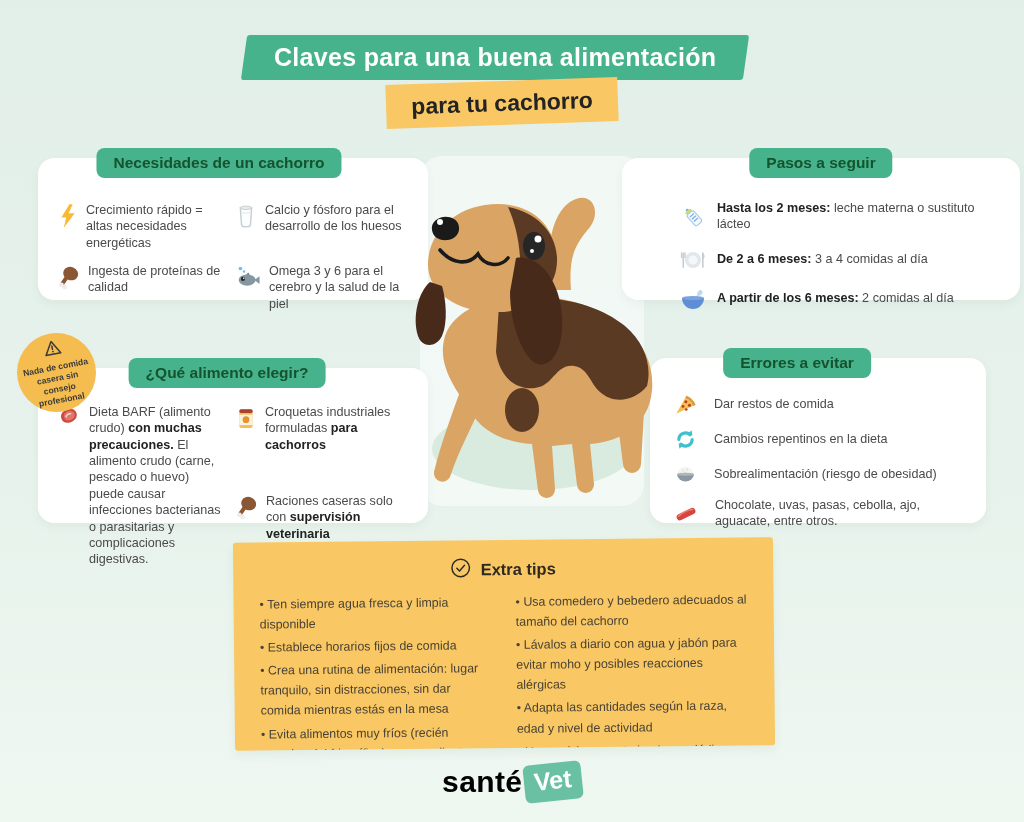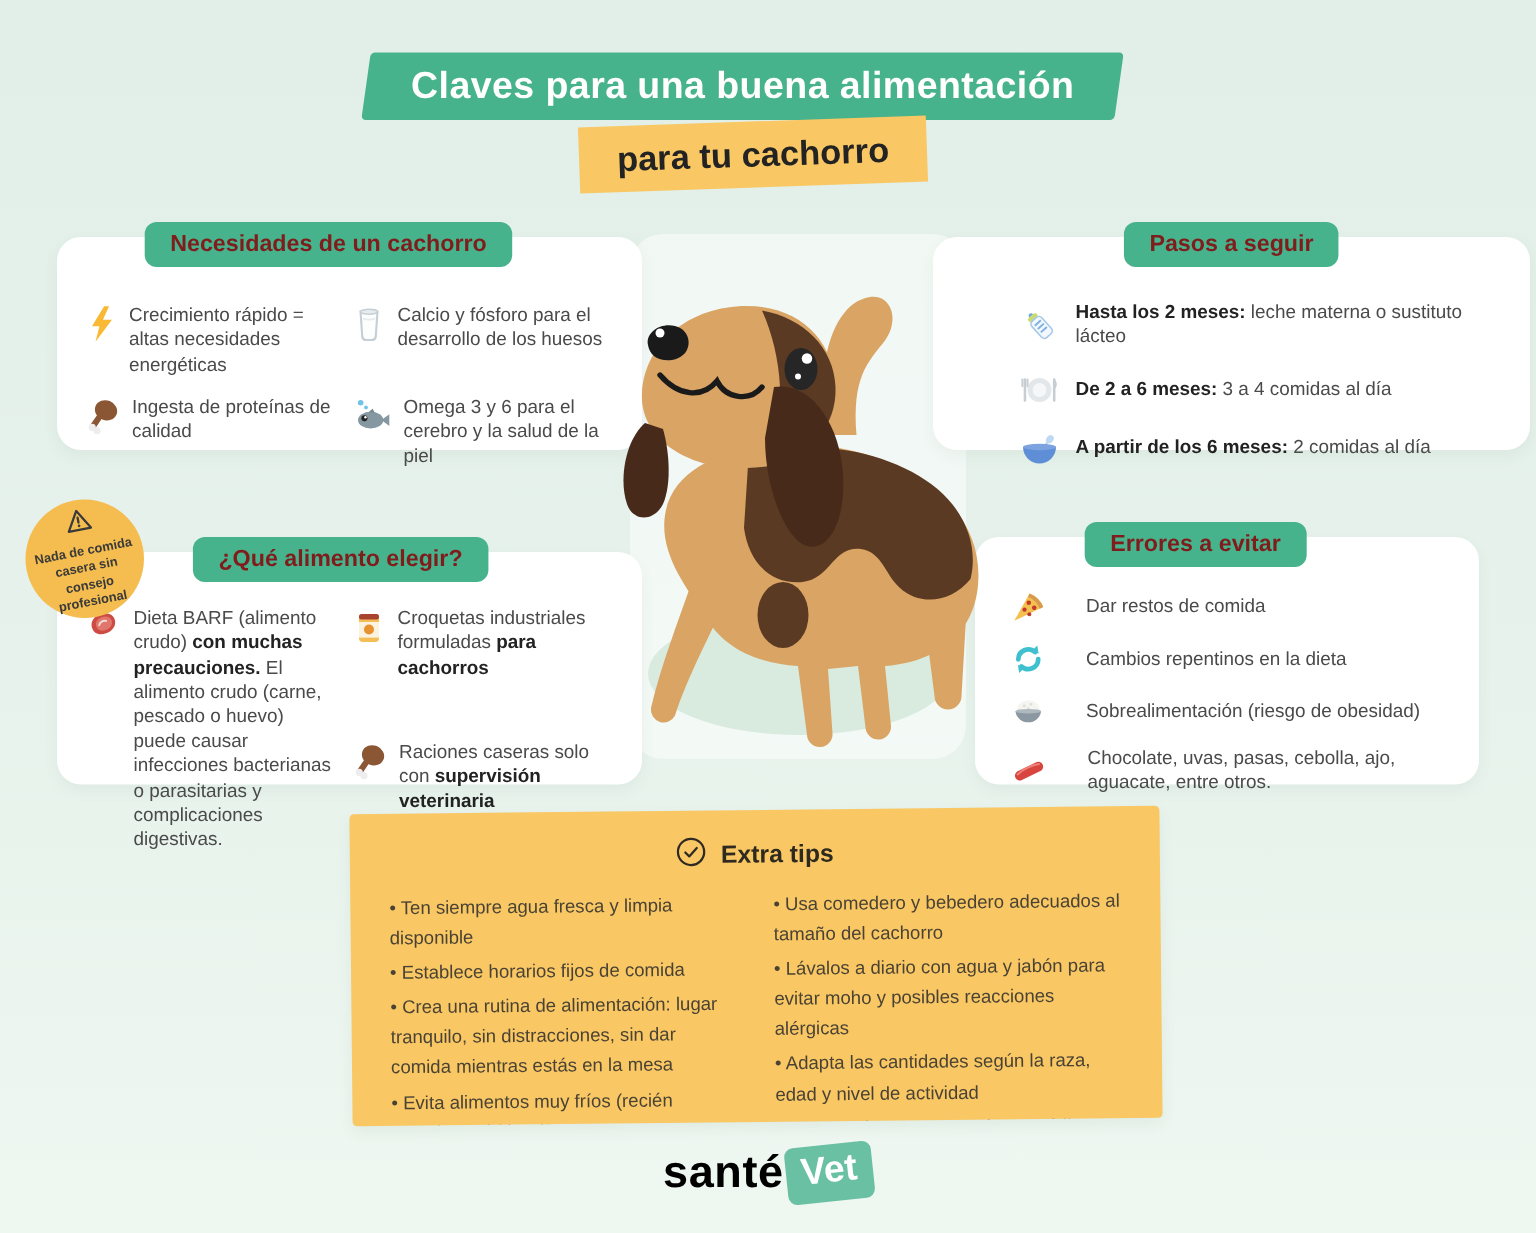--- a/index.html
+++ b/index.html
@@ -18,41 +18,41 @@
     display:flex;align-items:center;justify-content:center;z-index:2;}
   .banner-yellow .t{font-size:23px;font-weight:bold;color:#232323;}
   
   .strip{position:absolute;left:420px;top:156px;width:224px;height:350px;
     background:rgba(255,255,255,.5);border-radius:22px;z-index:0;}
   .puppy{position:absolute;left:404px;top:190px;width:256px;height:312px;z-index:2;}
   
   .card{position:absolute;background:var(--card,#fff);border-radius:16px;
     box-shadow:0 4px 10px rgba(70,110,90,.06);z-index:1;overflow:visible;}
   .pill{position:absolute;top:-10px;left:50%;transform:translateX(-50%);
-    background:var(--green,#47B38D);color:#7f1d1d;font-weight:bold;font-size:15.5px;
+    background:var(--green,#47B38D);color:#14532d;font-weight:bold;font-size:15.5px;
     line-height:30px;height:30px;padding:0 17px;border-radius:8px;white-space:nowrap;}
   #card-necesidades{left:38px;top:158px;width:390px;height:142px;}
   #card-necesidades .pill{transform:translateX(calc(-50% - 14px));}
   #card-pasos{left:622px;top:158px;width:398px;height:142px;}
   #card-alimento{left:38px;top:368px;width:390px;height:155px;}
   #card-alimento .pill{transform:translateX(calc(-50% - 6px));}
   #card-errores{left:650px;top:358px;width:336px;height:165px;}
   #card-errores .pill{transform:translateX(calc(-50% - 21px));}
   .grid2{display:grid;grid-template-columns:164px 1fr;column-gap:14px;row-gap:12px;
     padding:44px 12px 0 20px;}
   #card-alimento .grid2{padding-top:36px;row-gap:14px;}
   .span2{grid-row:1 / span 2;}
   .item{display:flex;gap:9px;align-items:flex-start;}
   .ic{flex:0 0 auto;display:inline-flex;margin-top:1px;}
   .txt{font-size:12.6px;line-height:1.3;color:var(--text,#4A4A4A);}
   .txt b{color:var(--text-dark,#222);}
   .prows{padding:42px 12px 0 18px;display:flex;flex-direction:column;gap:13px;margin-left:40px;}
   .prow{display:flex;gap:11px;align-items:center;}
   .erows{padding:34px 14px 0 24px;display:flex;flex-direction:column;gap:11px;}
-  .erow{display:flex;gap:27px;align-items:center;}
+  .erow{display:flex;gap:17px;align-items:center;}
   
   .badge{position:absolute;left:17px;top:333px;width:79px;height:79px;border-radius:50%;
     background:var(--badge-yellow,#F5BD4F);transform:rotate(-11deg);z-index:3;
     display:flex;flex-direction:column;align-items:center;justify-content:center;gap:2px;text-align:center;}
   .badge .btxt{font-size:8.6px;font-weight:bold;color:#3A3A3A;line-height:1.3;width:68px;}
   
   #card-extra{position:absolute;left:234px;top:540px;width:540px;height:208px;
     background:var(--yellow,#F9C763);transform:rotate(-.6deg);z-index:2;border-radius:3px;
     box-shadow:0 4px 10px rgba(70,110,90,.08);overflow:hidden;}
   .extra-head{display:flex;align-items:center;justify-content:center;gap:9px;

